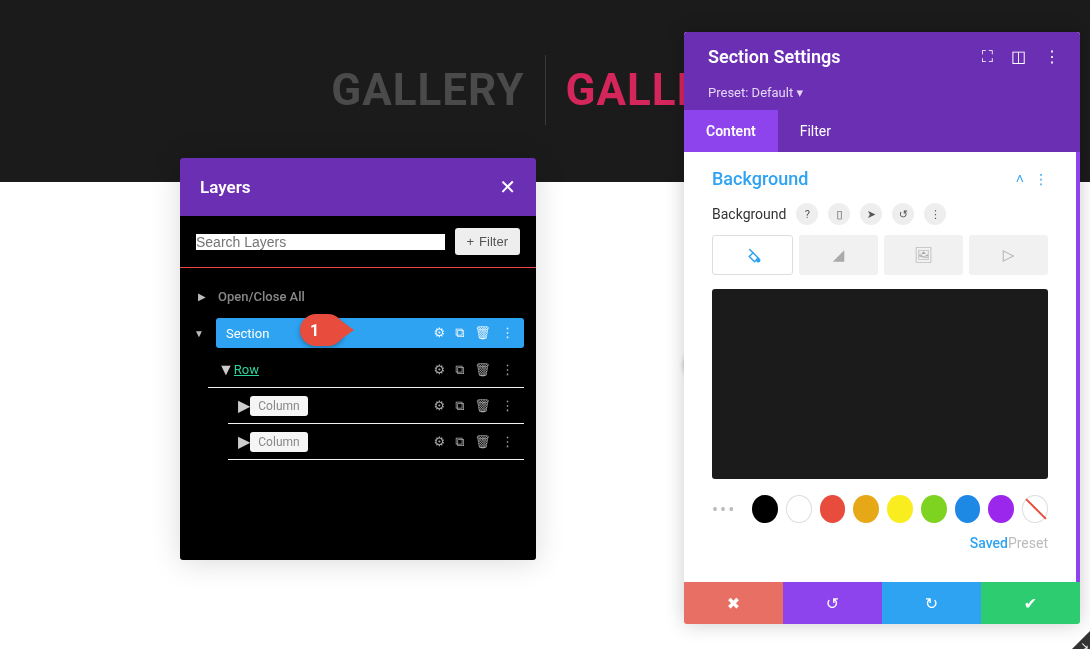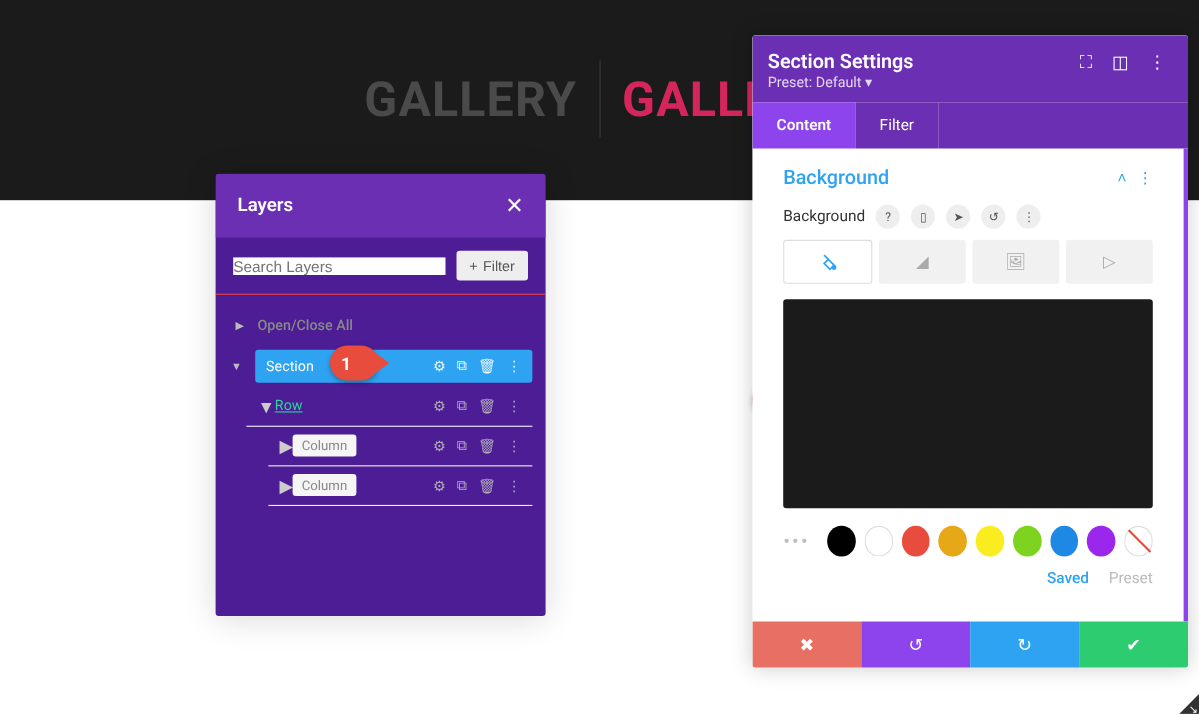--- a/index.html
+++ b/index.html
@@ -28,26 +28,25 @@
 }
 .title-timeline { color: #4a4a4a; margin-right: 20px; }
 .title-divider { width: 1px; height: 70px; background: #3a3a3a; }
 .title-gallery { color: #d5265b; margin-left: 20px; }
 
 
 .layers-panel {
   position: absolute;
   left: 180px;
   top: 158px;
-  width: 300px;
-  background: #4c1d95;
+  width: 356px;
+  background: #000000;
   border-radius: 3px;
   box-shadow: 0 2px 30px rgba(0,0,0,0.15);
   overflow: hidden;
-  margin-left: 16px;
 }
 .layers-header {
   background: #6b2fb3;
   height: 58px;
   display: flex;
   align-items: center;
   justify-content: space-between;
   padding: 0 20px;
 }
 .layers-title { color: #fff; font-size: 17px; font-weight: 600; }
@@ -163,28 +162,28 @@
   width: 396px;
   background: #fff;
   border-radius: 3px;
   box-shadow: 0 0 20px rgba(0,0,0,0.2);
   display: flex;
   flex-direction: column;
   overflow: hidden;
 }
 .settings-header {
   background: #6b2fb3;
-  padding: 14px 20px 10px 14px;
+  padding: 14px 20px 10px 24px;
   color: #fff;
 }
 .settings-title-row { display: flex; align-items: center; justify-content: space-between; }
 .settings-title { font-size: 18px; font-weight: 600; }
 .header-icons { display: flex; gap: 18px; font-size: 16px; }
 .header-icons .ico { cursor: pointer; }
-.preset-row { font-size: 13px; color: #e5d6f5; margin-top: 0; }
+.preset-row { font-size: 13px; color: #e5d6f5; margin-top: 18px; }
 
 .tabs {
   display: flex;
   height: 42px;
   color: #ffffff;
 }
 .tab {
   padding: 0 22px;
   display: flex;
   align-items: center;
@@ -274,21 +273,20 @@
 .swatch.none::after {
   content: '';
   position: absolute;
   width: 28px; height: 2px; background: #e74c3c;
   top: 13px; left: 0; transform: rotate(45deg);
 }
 
 .saved-recent {
   display: flex;
   justify-content: flex-end;
-  gap: 18px;
   font-size: 14px;
 }
 .saved-link { color: #2ea3f2; font-weight: 500; cursor: pointer; }
 .recent-link { color: #bbb; cursor: pointer; }
 
 .footer-btns {
   display: flex;
   height: 42px;
 }
 .fbtn {

